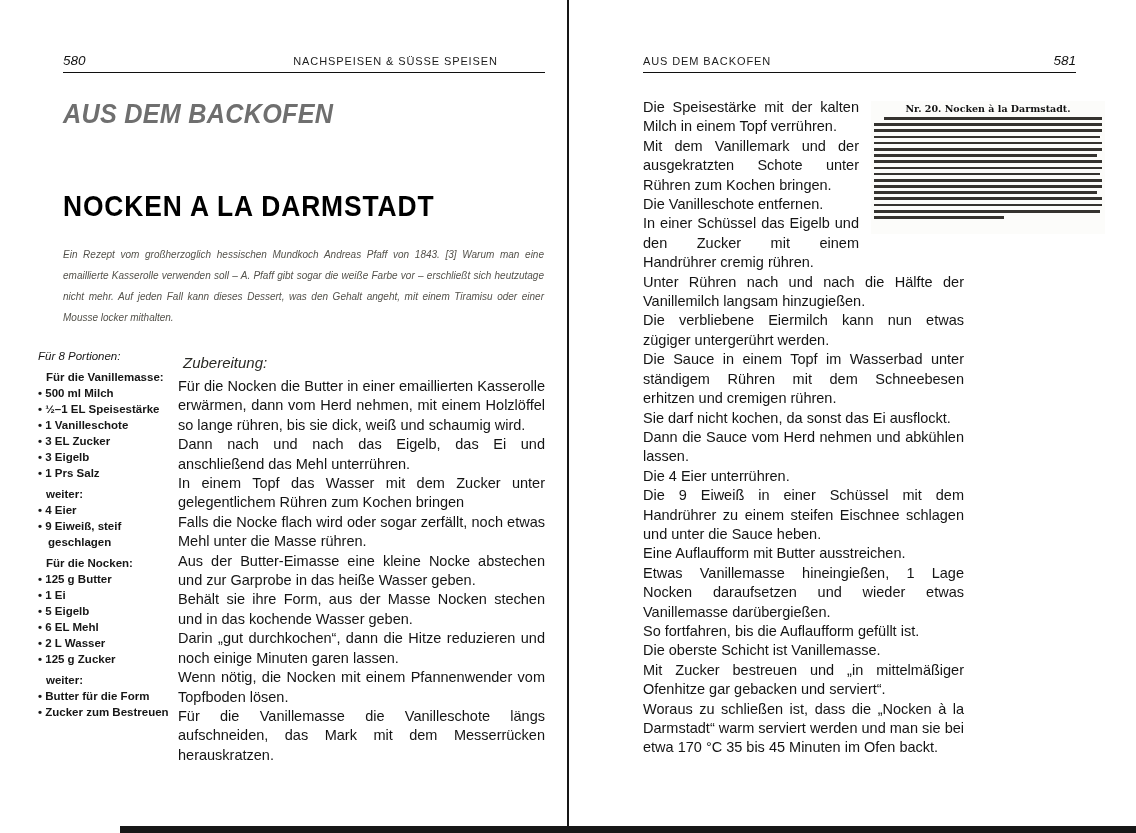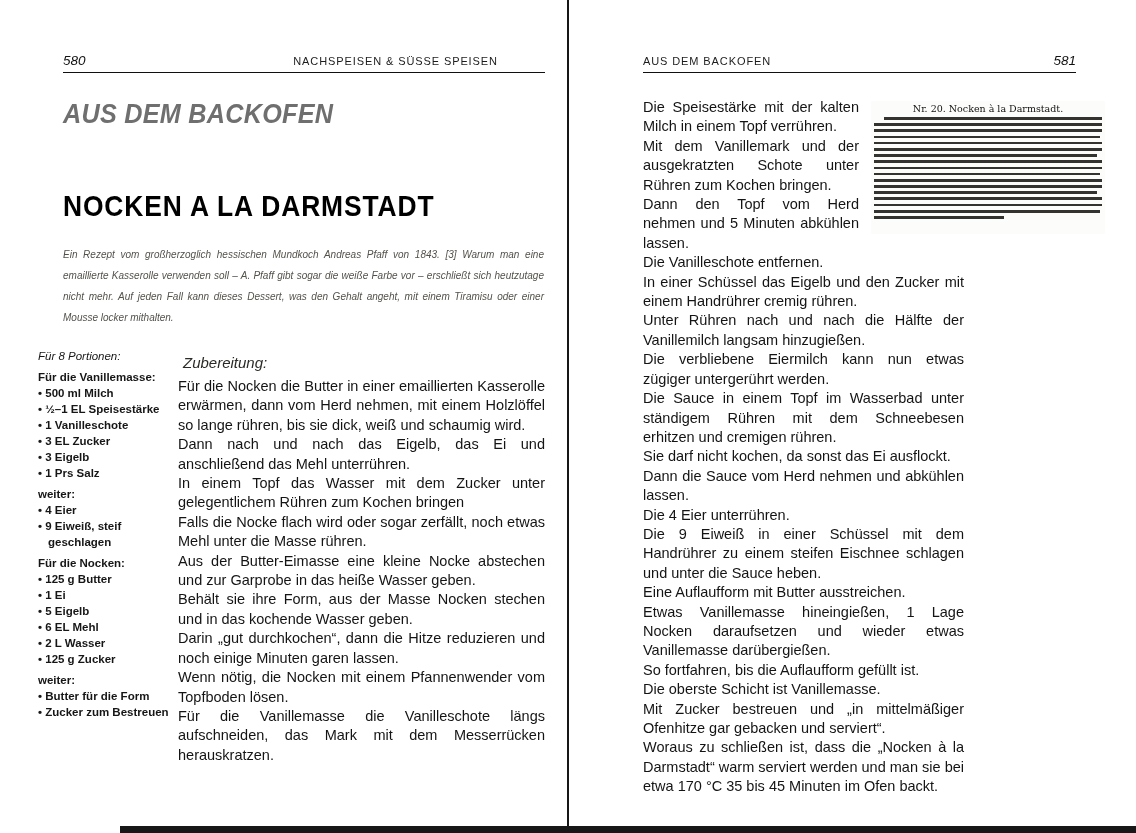--- a/index.html
+++ b/index.html
@@ -24,41 +24,41 @@
     position:absolute;left:25px;top:141px;margin:0;
     font-size:30px;font-weight:bold;color:#000;
     transform:scaleX(0.88);transform-origin:left;white-space:nowrap;letter-spacing:1px;
   }
   .intro{
     position:absolute;left:25px;top:196px;width:481px;margin:0;
     font-style:italic;font-size:10px;line-height:21px;color:#53514a;text-align:justify;
   }
   .ingredients{position:absolute;left:0;top:300px;width:138px;font-size:11.5px;line-height:16px;color:#161616;}
   .servings{margin:0 0 1px 0;font-style:italic;}
-  .ing-head{margin:5px 0 0 0;font-weight:bold;}
+  .ing-head{margin:5px 0 0 8px;font-weight:bold;}
   .ing-list{margin:0;padding:0;list-style:none;}
   .ing-item{padding-left:10px;text-indent:-10px;font-weight:bold;}
   .ing-item::before{content:"•\00a0";}
   .prep{position:absolute;left:140px;top:300px;width:367px;}
   .prep-label{margin:5px;font-style:italic;font-size:15px;line-height:19px;color:#2a2a26;}
   .step{margin:0;font-size:14.5px;line-height:19.4px;text-align:justify;color:#141414;}
   
   .right-page{position:absolute;left:643px;top:48px;width:433px;height:760px;}
   .rp-header{position:relative;height:24px;border-bottom:1.4px solid #101010;}
   .rp-header .running-head{position:absolute;left:0;bottom:5px;}
   .rp-header .pagenum{position:absolute;right:0;bottom:4px;margin-left:7px;}
   .rp-body{margin-top:25px;width:321px;}
   
   .clipping{
     float:right;width:234px;height:133px;
     margin:3px -141px 16px 12px;
     background:#fcfcfa;padding:2px 3px;box-sizing:border-box;
   }
   .clip-title{
-    font-family:"DejaVu Serif", serif;font-weight:normal;font-size:9.5px;
+    font-family:"DejaVu Serif", serif;font-weight:bold;font-size:9.5px;
     text-align:center;white-space:nowrap;overflow:hidden;color:#111;margin-bottom:3px;
   }
   .clip-lines b{display:block;height:2.7px;background:#35332f;margin-bottom:3.5px;}
   .clip-lines b:nth-child(1){margin-left:10px;width:calc(100% - 10px);}
   .clip-lines b:nth-child(4){width:99%;}
   .clip-lines b:nth-child(7){width:98%;}
   .clip-lines b:nth-child(10){width:99%;}
   .clip-lines b:nth-child(13){width:98%;}
   .clip-lines b:nth-child(16){width:99%;}
   .clip-lines b:nth-child(17){width:57%;}
@@ -158,21 +158,20 @@
             <b></b>
             <b></b>
             <b></b>
             <b></b>
             <b></b>
         </div>
       </div>
       <div>
           <p class="step">Die Speisestärke mit der kalten Milch in einem Topf verrühren.</p>
           <p class="step">Mit dem Vanillemark und der ausgekratzten Schote unter Rühren zum Kochen bringen.</p>
-          <p class="step">Dann den Topf vom Herd nehmen und 5 Minuten abkühlen lassen.</p>
           <p class="step">Die Vanilleschote entfernen.</p>
           <p class="step">In einer Schüssel das Eigelb und den Zucker mit einem Handrührer cremig rühren.</p>
           <p class="step">Unter Rühren nach und nach die Hälfte der Vanillemilch langsam hinzugießen.</p>
           <p class="step">Die verbliebene Eiermilch kann nun etwas zügiger untergerührt werden.</p>
           <p class="step">Die Sauce in einem Topf im Wasserbad unter ständigem Rühren mit dem Schneebesen erhitzen und cremigen rühren.</p>
           <p class="step">Sie darf nicht kochen, da sonst das Ei ausflockt.</p>
           <p class="step">Dann die Sauce vom Herd nehmen und abkühlen lassen.</p>
           <p class="step">Die 4 Eier unterrühren.</p>
           <p class="step">Die 9 Eiweiß in einer Schüssel mit dem Handrührer zu einem steifen Eischnee schlagen und unter die Sauce heben.</p>
           <p class="step">Eine Auflaufform mit Butter ausstreichen.</p>

